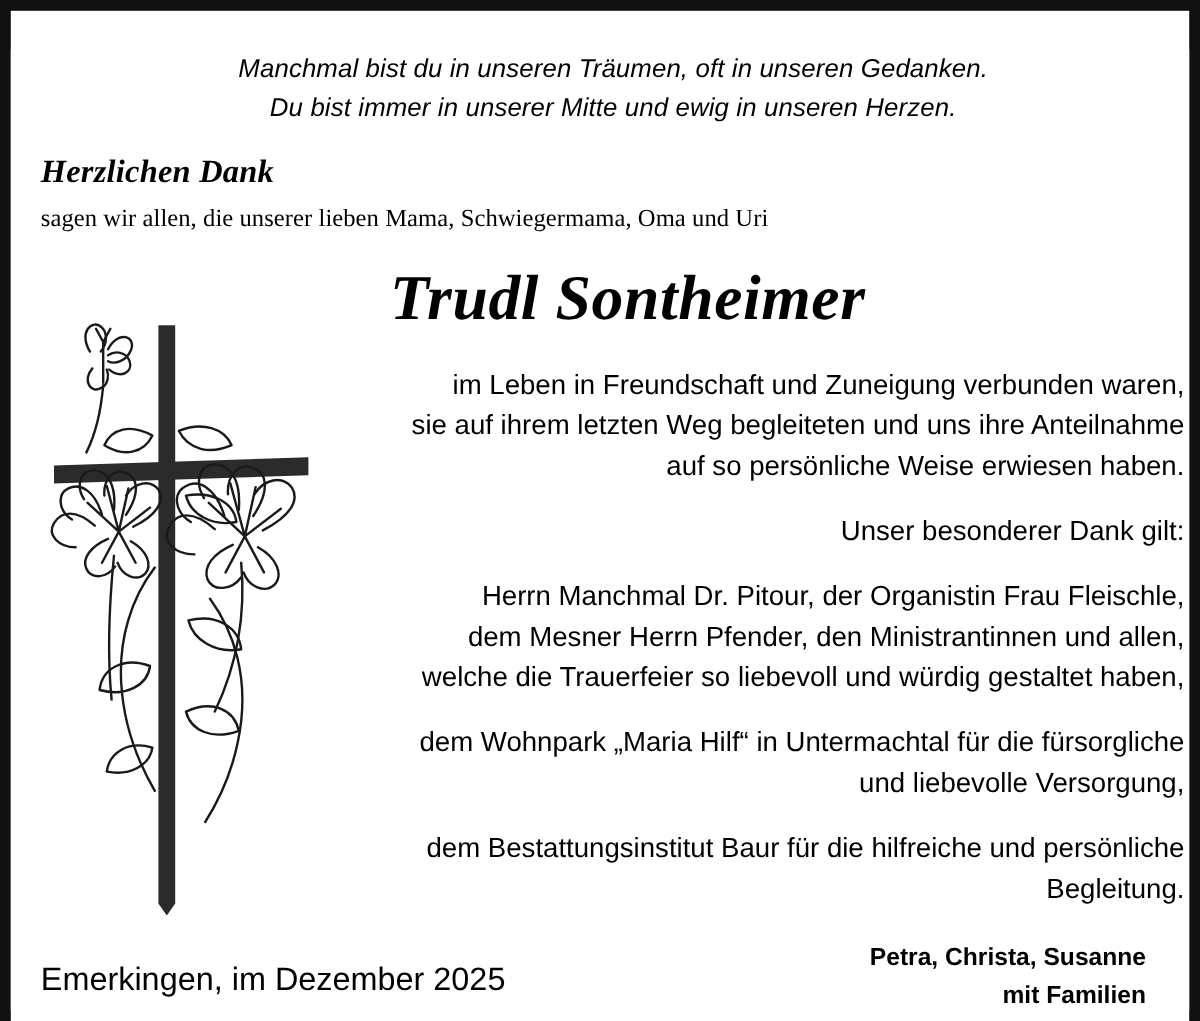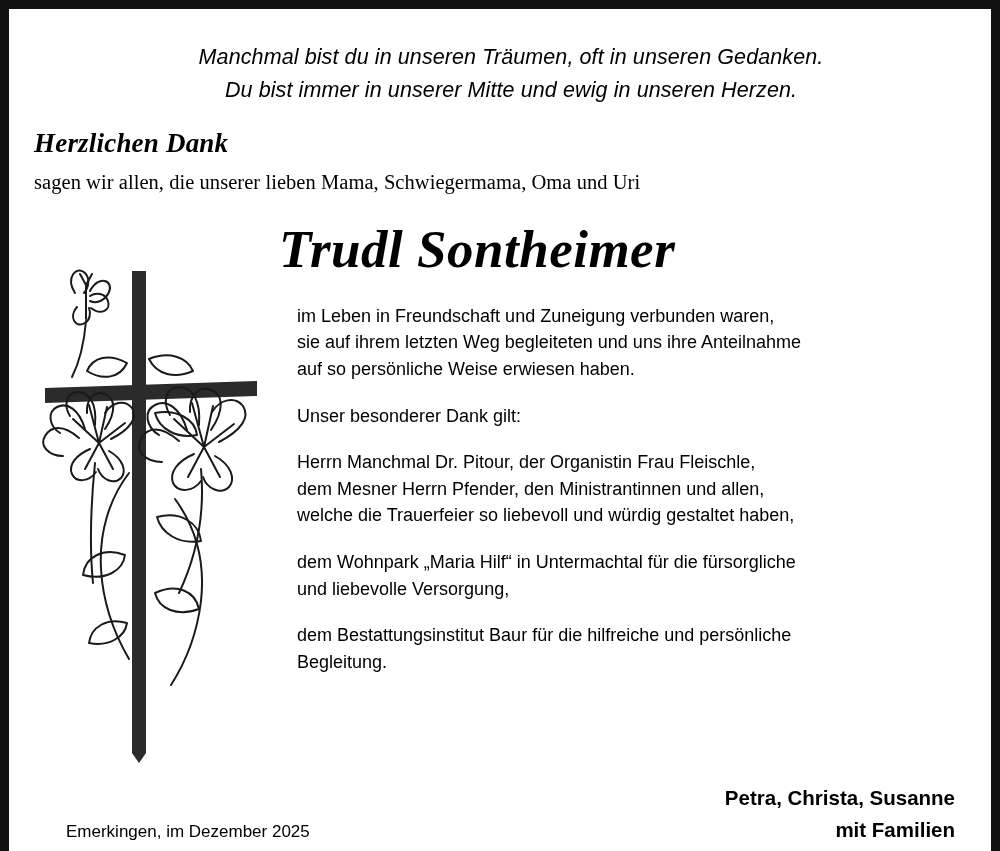--- a/index.html
+++ b/index.html
@@ -63,48 +63,49 @@
   
   .name {
     margin-top: 26px;
     padding-left: 270px;
     font-family: "Liberation Serif", serif;
     font-style: italic;
     font-weight: bold;
     font-size: 53px;
     letter-spacing: 0.5px;
     line-height: 1.1;
+    margin-left: 46px;
   }
 
   
   .col {
     margin-top: 24px;
     margin-left: 288px;
     width: 690px;
-    font-size: 18px;
+    font-size: 23px;
     line-height: 1.48;
+    text-align: right;
   }
   .col p {
     margin: 0 0 20px 0;
   }
 
   
   .footer {
     position: absolute;
     left: 0;
     right: 0;
     bottom: 24px;
     height: 62px;
   }
   .place {
     position: absolute;
     left: 25px;
-    bottom: 8px;
-    font-size: 17px;
-    margin-left: 32px;
+    bottom: 18px;
+    font-size: 27px;
   }
   .family {
     position: absolute;
     right: 36px;
     bottom: 4px;
     text-align: right;
     font-size: 20.5px;
     font-weight: bold;
     line-height: 1.55;
   }

